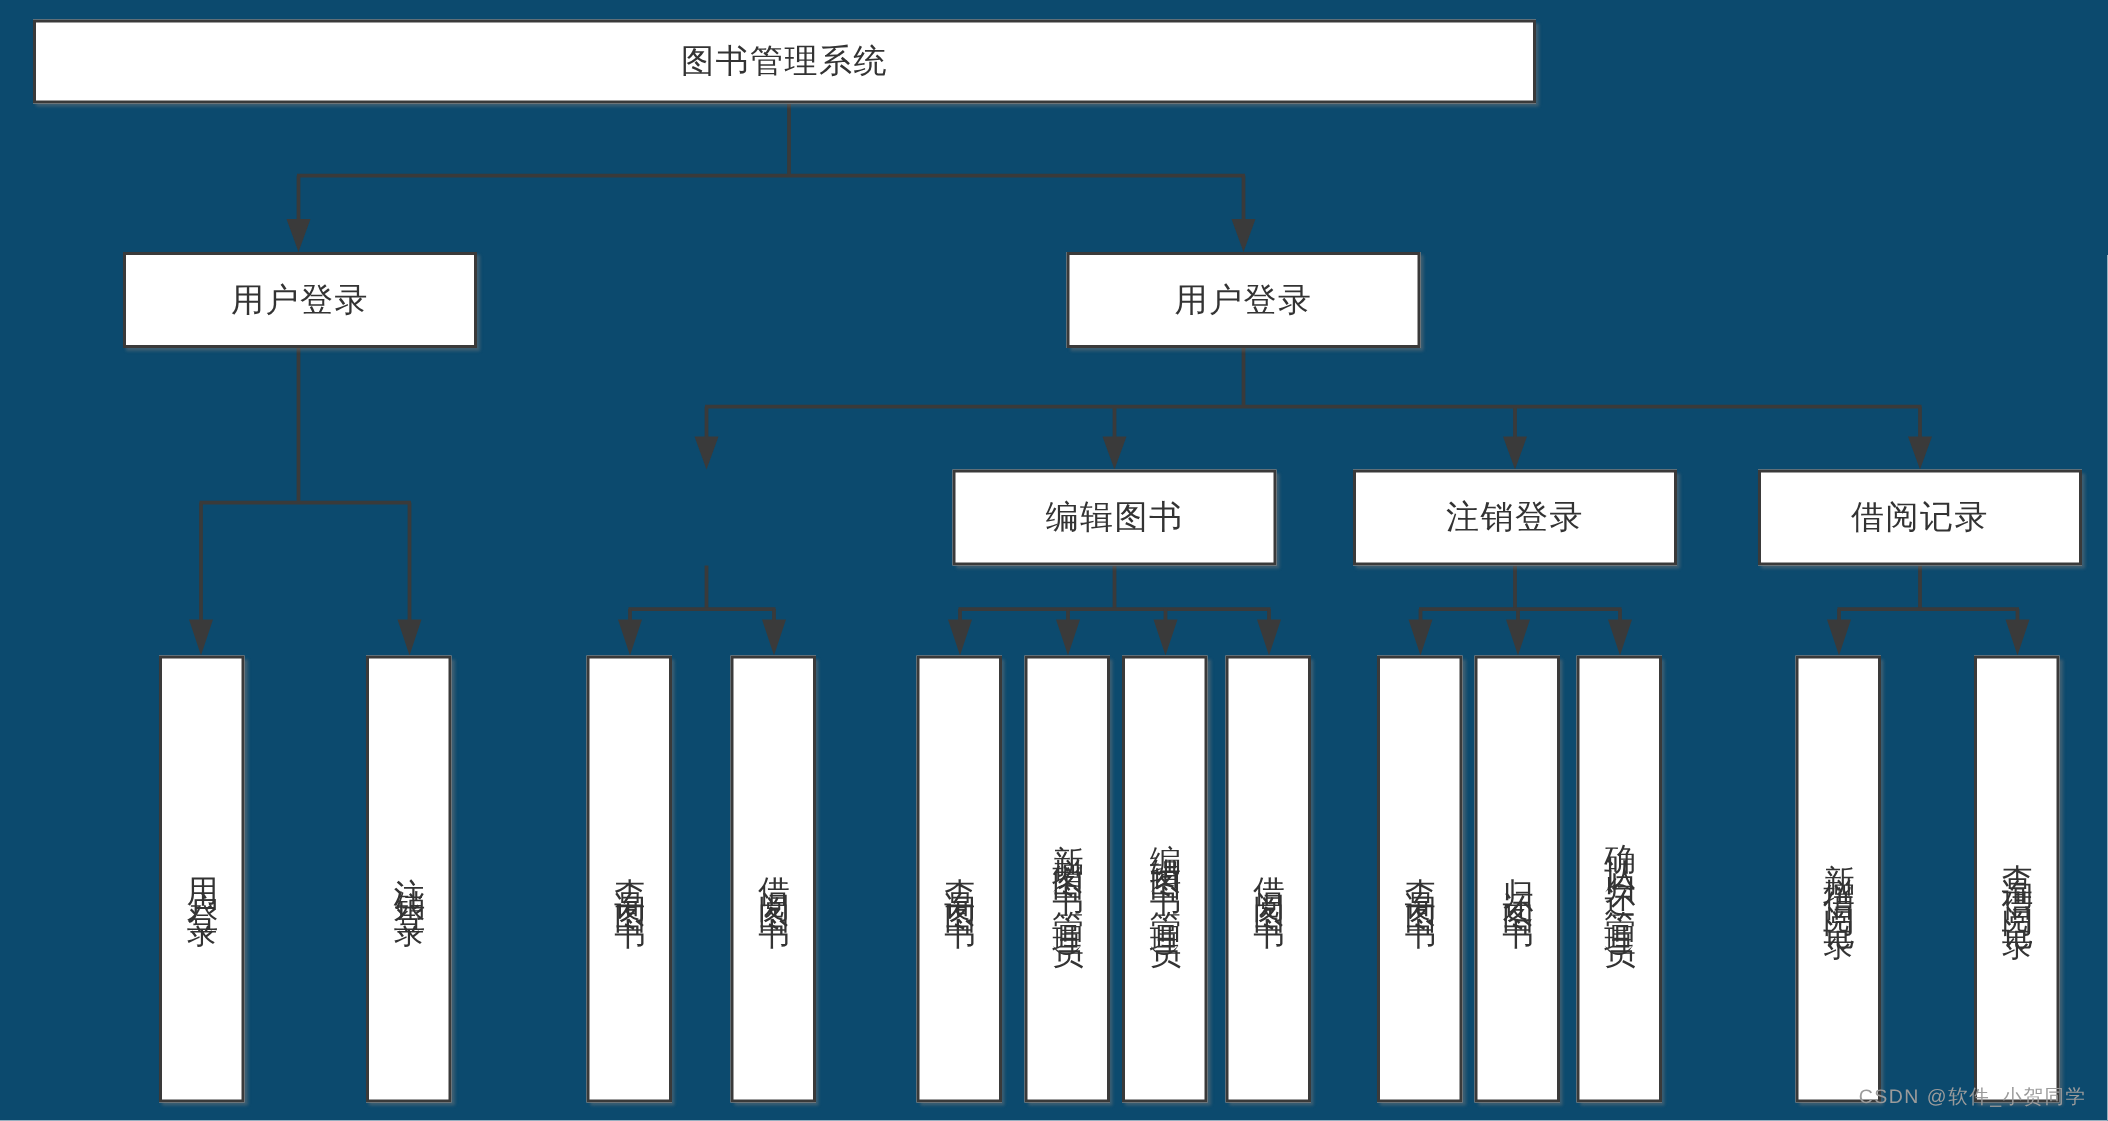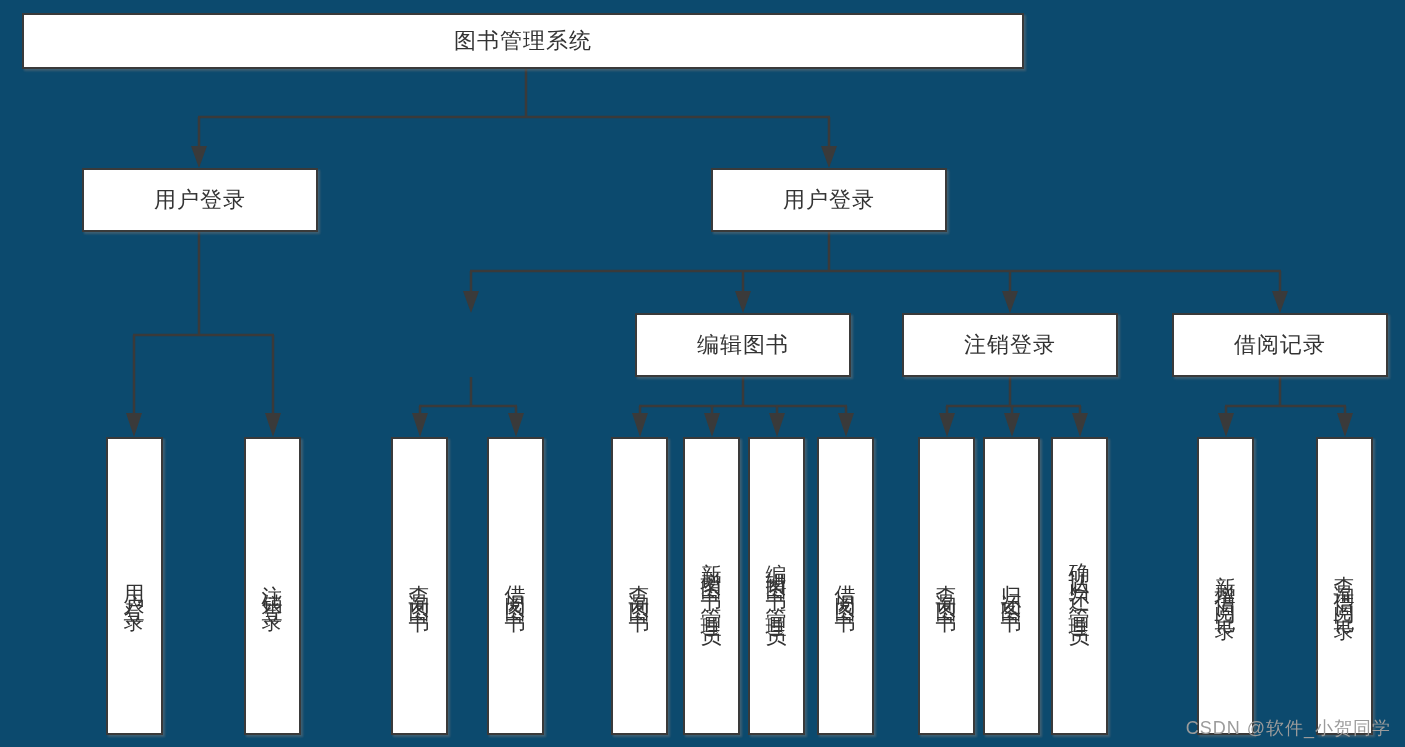--- a/index.html
+++ b/index.html
@@ -46,21 +46,21 @@
     top: 437px;
     height: 298px;
   }
   .root  { left: 22px;  top: 13px;  width: 1002px; height: 56px; }
   .lvl2  { top: 168px; width: 236px; height: 64px; }
   .lvl3  { top: 313px; width: 216px; height: 64px; }
   #watermark {
     position: absolute;
     right: 14px;
     bottom: 7px;
-    font-size: 18px;
+    font-size: 13px;
     color: #9b9b9b;
     letter-spacing: 1px;
     white-space: nowrap;
     z-index: 5;
     text-align: right;
   }
 </style>
 </head>
 <body>
 

